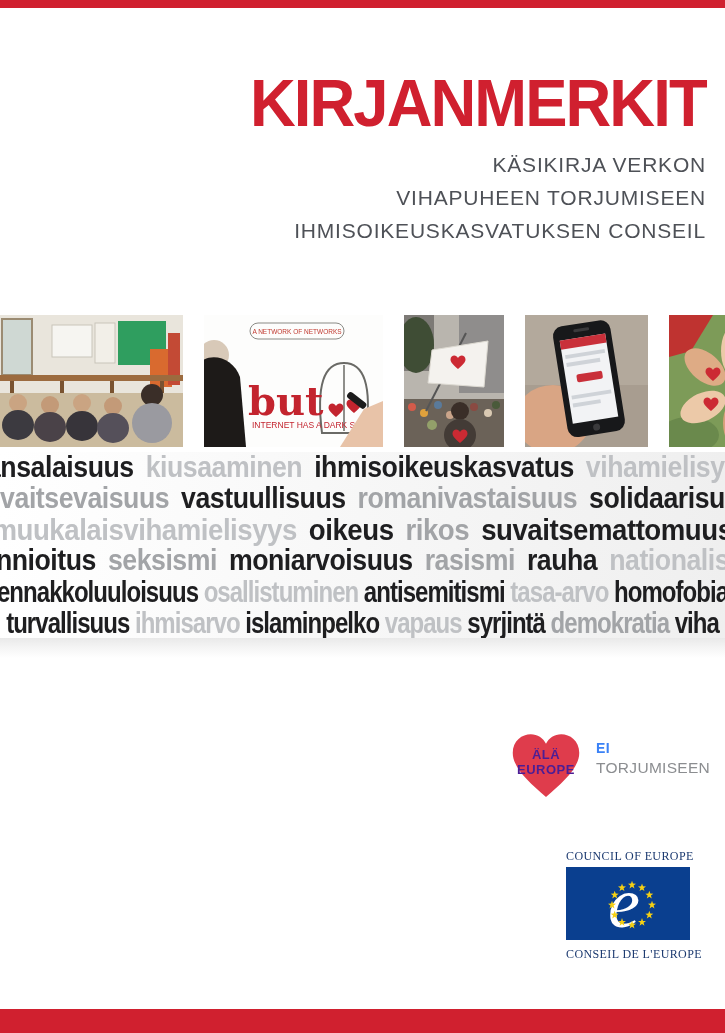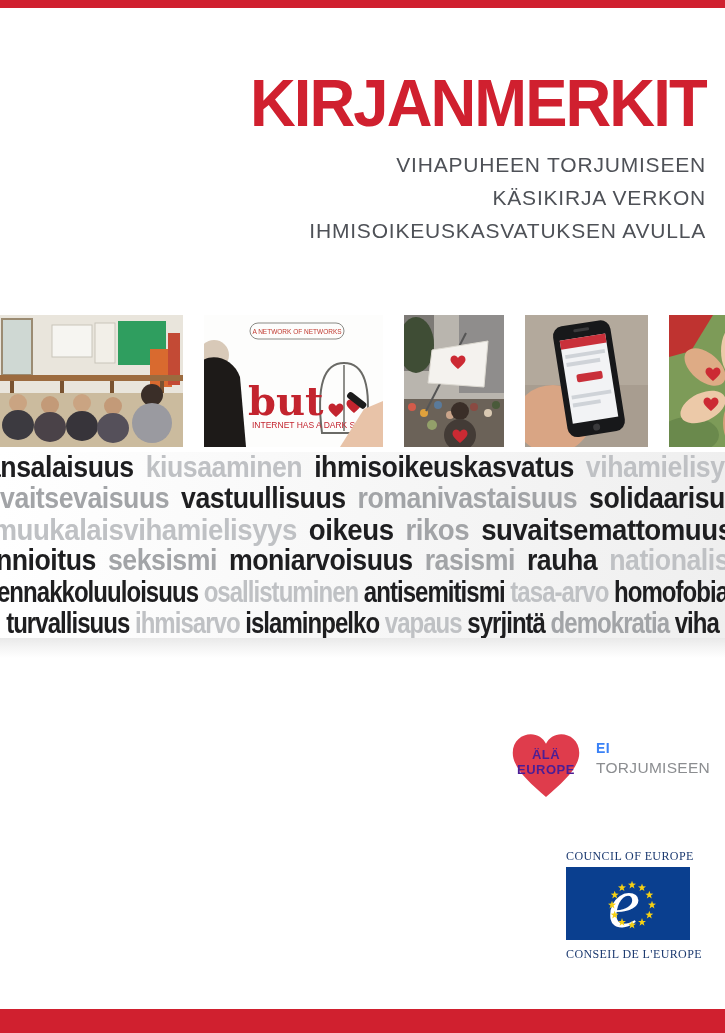--- a/index.html
+++ b/index.html
@@ -49,23 +49,23 @@
 </head>
 <body>
 
 <div class="page">
 
   <div class="bar bar-top"></div>
 
   <div class="title">KIRJANMERKIT</div>
 
   <div class="subtitle">
+    <div>KÄSIKIRJA VERKON</div>
     <div>VIHAPUHEEN TORJUMISEEN</div>
-    <div>KÄSIKIRJA VERKON</div>
-    <div>IHMISOIKEUSKASVATUKSEN AVULLA</div>
+    <div>IHMISOIKEUSKASVATUKSEN CONSEIL</div>
   </div>
 
   <div class="photos">
 
     <div class="photo" style="width:183px">
       <svg width="183" height="132" viewBox="0 0 183 132">
         <rect x="0" y="0" width="183" height="80" fill="#e9e5dc"></rect>
         <rect x="2" y="4" width="30" height="56" fill="#cfd8d3" stroke="#9b8b72" stroke-width="2"></rect>
         <rect x="52" y="10" width="40" height="32" fill="#f6f5f1" stroke="#c9c5ba"></rect>
         <rect x="95" y="8" width="20" height="40" fill="#f2efe8" stroke="#c9c5ba"></rect>

